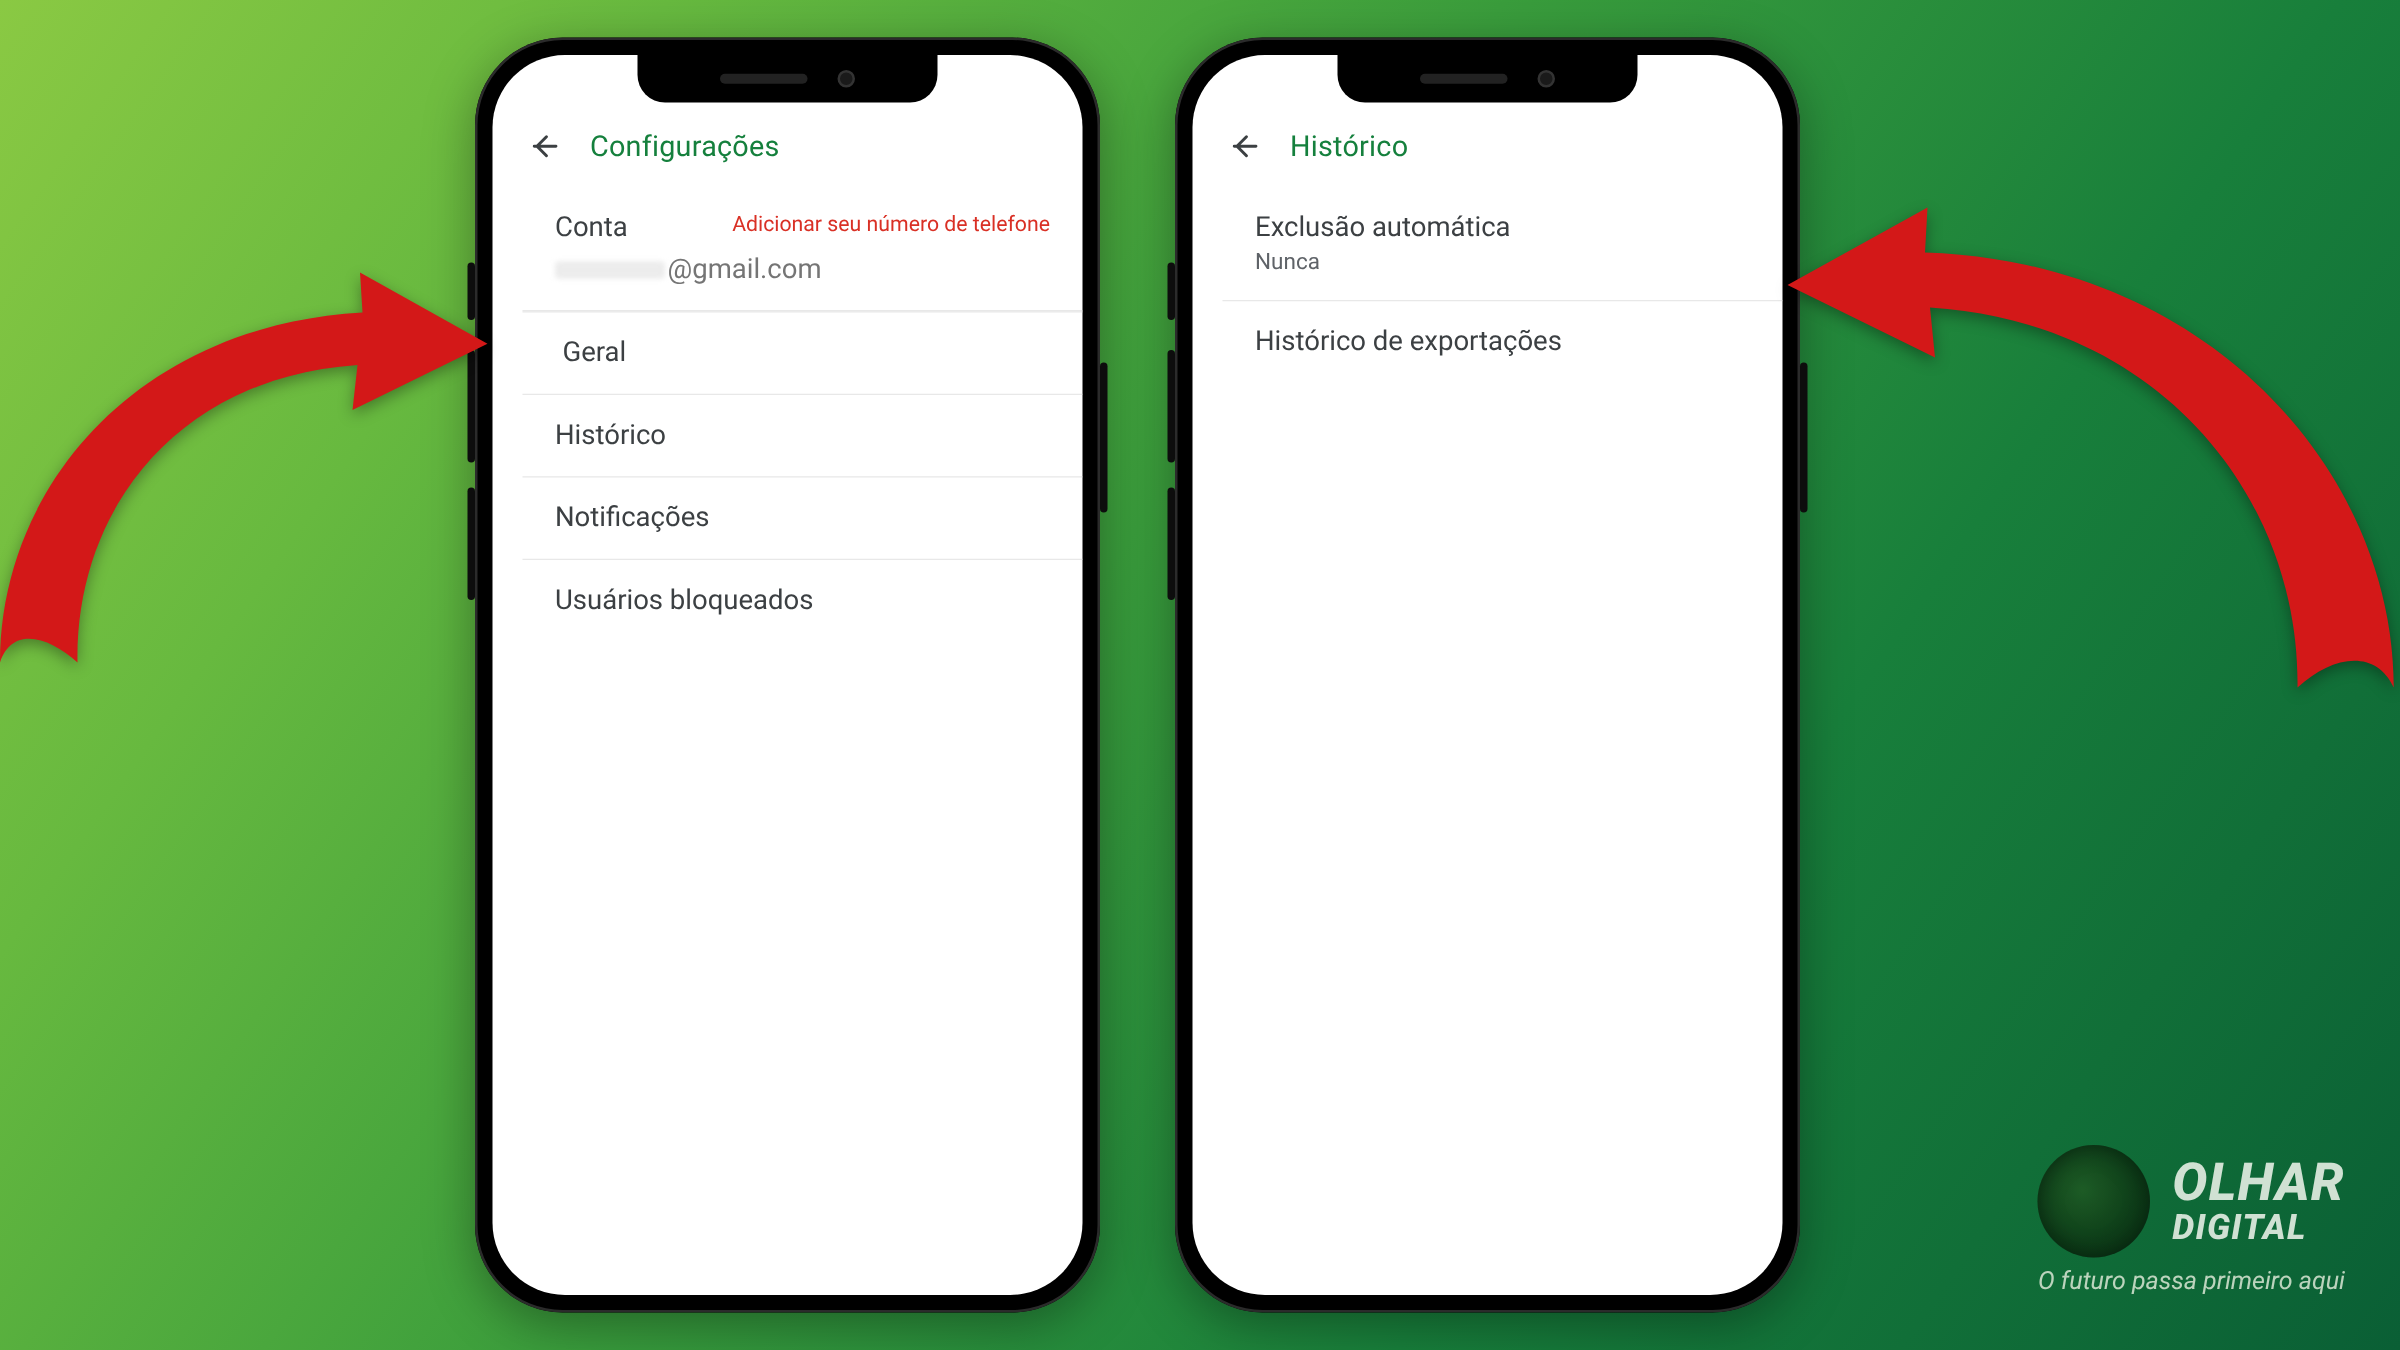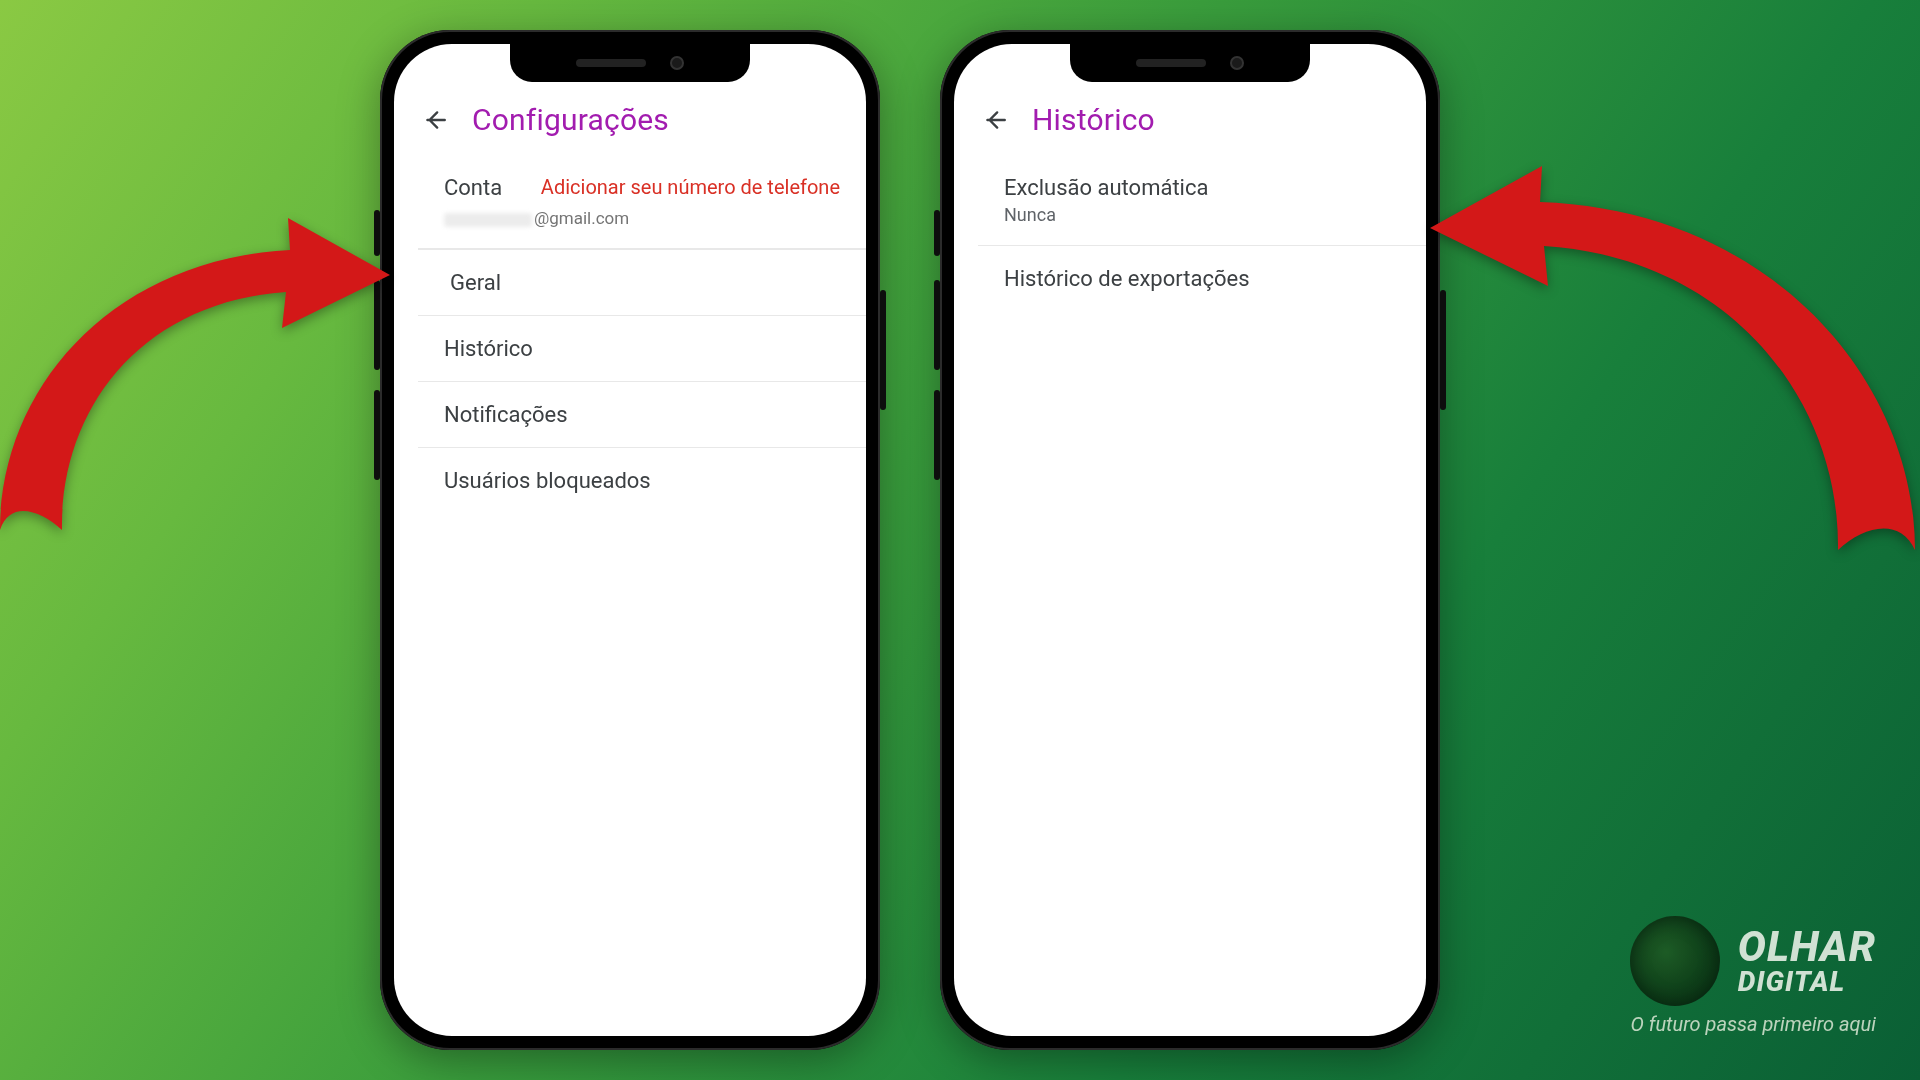--- a/index.html
+++ b/index.html
@@ -44,35 +44,35 @@
   }
   .speaker { width: 70px; height: 8px; background:#222; border-radius: 6px; }
   .cam { width: 14px; height: 14px; background:#1a1a1a; border-radius: 50%; border:2px solid #333; }
   
   .app-header {
     display: flex; align-items: center; gap: 22px;
     padding: 58px 26px 18px 26px;
   }
   .back-icon { width: 30px; height: 30px; display:flex; align-items:center; justify-content:center; cursor:pointer; color:#202124; }
   .back-icon svg { width: 26px; height: 26px; stroke:#3c4043; stroke-width:2.2; fill:none; stroke-linecap:round; stroke-linejoin:round; }
-  .app-title { font-size: 30px; font-weight: 400; color:#a21caf; letter-spacing: .2px; }
+  .app-title { font-size: 23px; font-weight: 400; color:#15803d; letter-spacing: .2px; }
   
   .list { display:flex; flex-direction:column; }
   .row {
     padding: 20px 26px;
     border-bottom: 1px solid #e8e8e8;
     cursor: pointer;
     display: flex; flex-direction: column; gap: 4px; margin-left: 24px;
   }
   .row:last-child { border-bottom: none; }
   .row-title { font-size: 22px; color:#3c4043; font-weight:400; }
   .row-sub   { font-size: 18px; color:#5f6368; }
-  .row-link  { font-size: 20px; color:#d93025; position:absolute; right:26px; }
+  .row-link  { font-size: 17px; color:#d93025; position:absolute; right:26px; }
   .row.account { position:relative; }
-  .email { font-size: 17px; color:#757575; margin-top:4px; }
+  .email { font-size: 22px; color:#757575; margin-top:4px; }
   .blur { display:inline-block; width:88px; height:14px; background:#ececec; border-radius:3px; filter: blur(2px); vertical-align:middle; margin-right:2px; }
   .divider-top { border-top: 1px solid #e8e8e8; padding-left: 32px; }
   
   .arrow { position:absolute; pointer-events:none; }
   .arrow path { fill:#d31818; }
   .arrow.a-left  { left:-10px;  top:180px; width:420px; height:360px; filter: drop-shadow(0 4px 6px rgba(0,0,0,.35)); }
   .arrow.a-right { right:-10px; top:130px; width:530px; height:430px; transform: scaleX(-1); filter: drop-shadow(0 4px 6px rgba(0,0,0,.35)); }
   
   .watermark {
     position:absolute; right:44px; bottom:44px;

